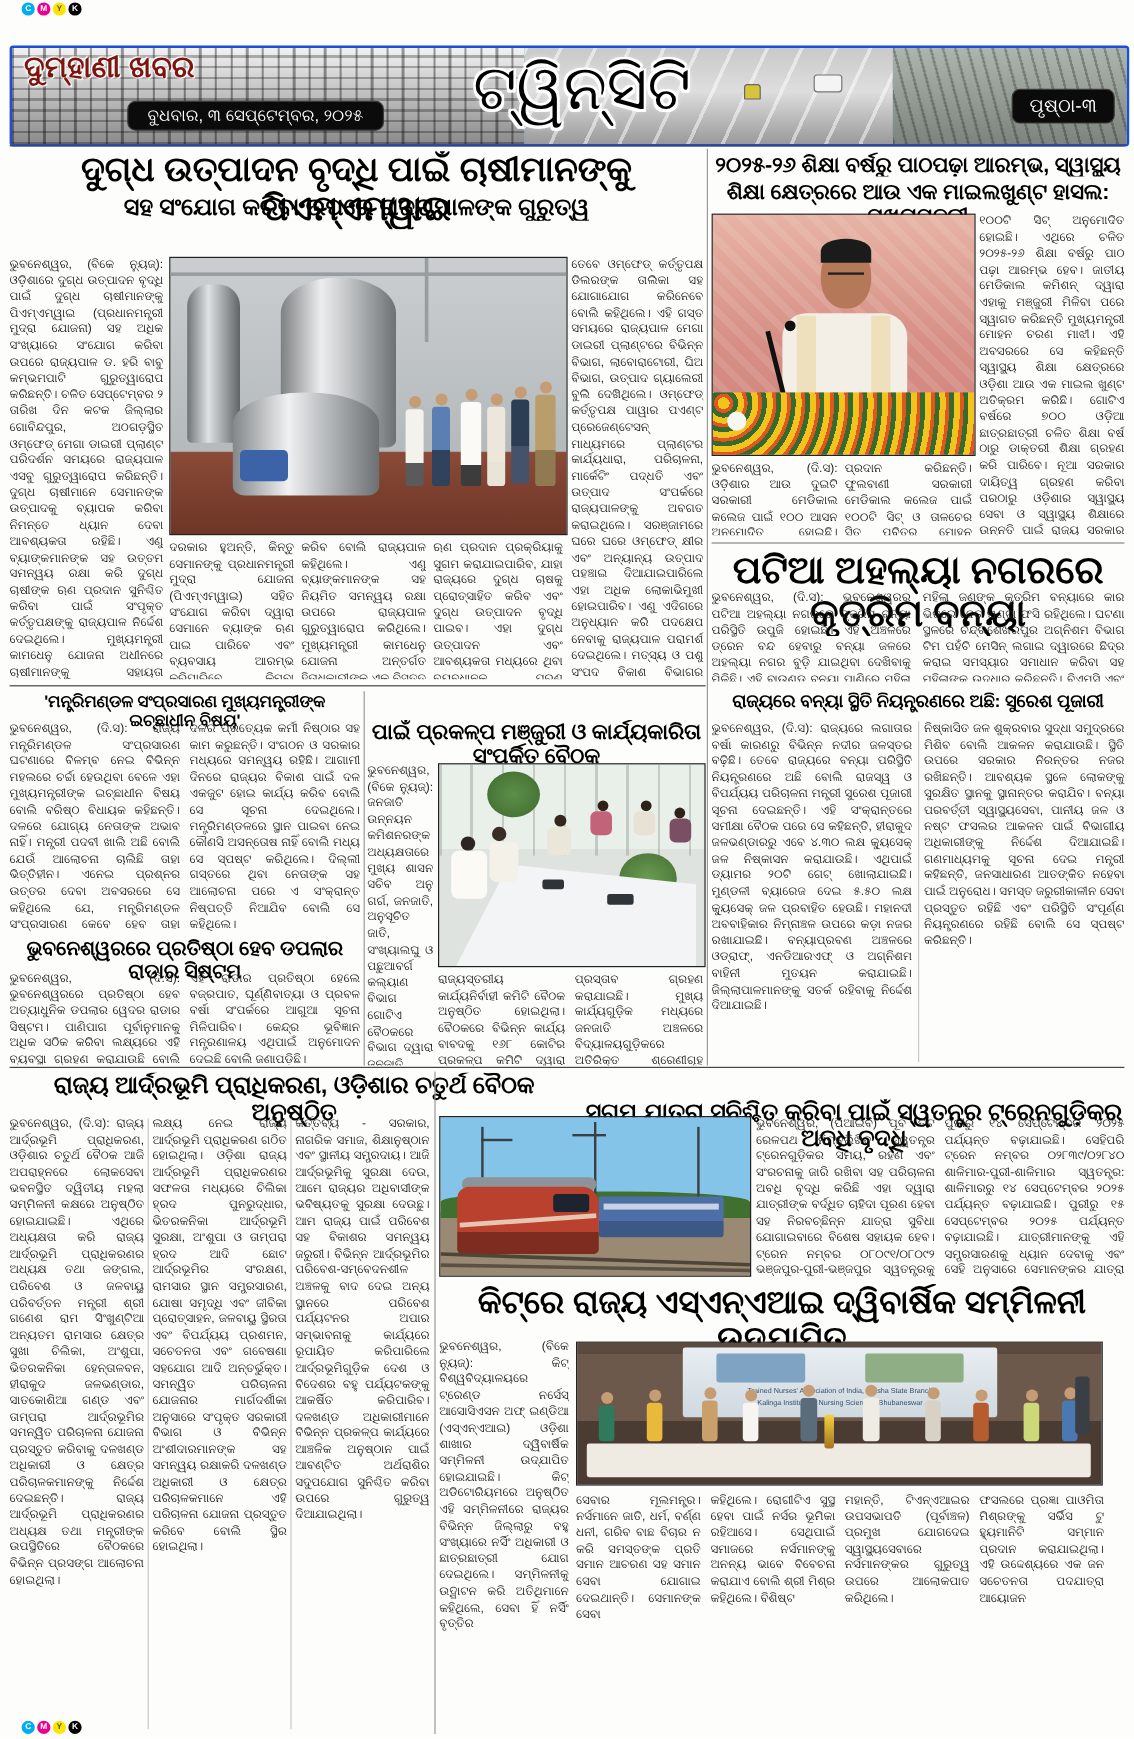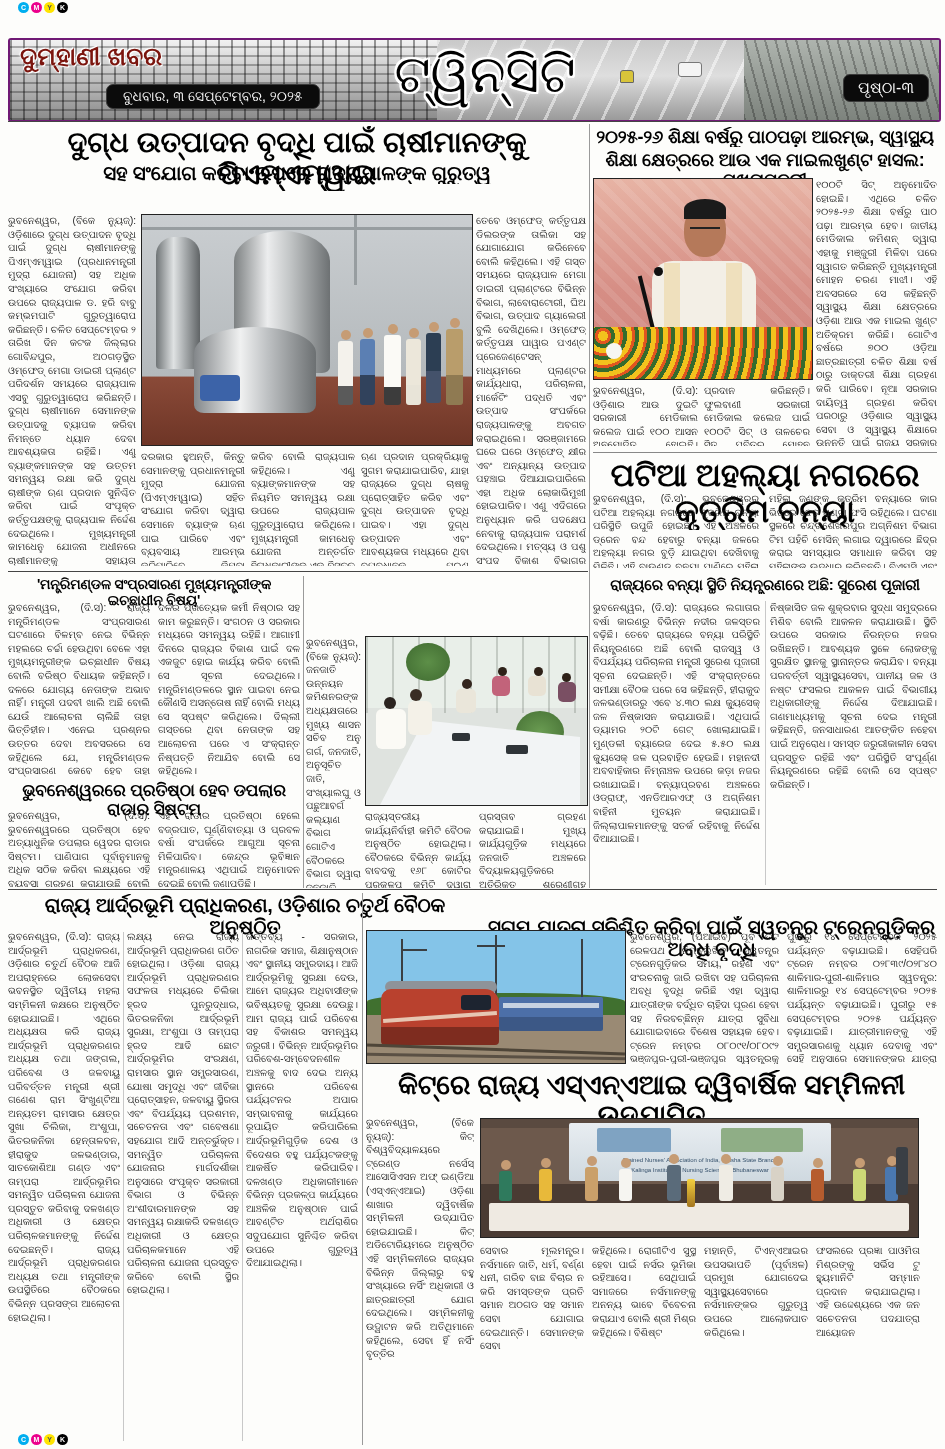--- a/index.html
+++ b/index.html
@@ -9,21 +9,21 @@
   .col{position:absolute;font-size:10px;line-height:1.36;text-align:justify;color:#1c1c1c;overflow:hidden;word-break:break-word;}
   .hl{position:absolute;font-weight:700;color:#000;text-align:center;line-height:1.12;letter-spacing:-0.2px;overflow:hidden;}
   .photo{position:absolute;border:1px solid #222;overflow:hidden;}
   .hrule{position:absolute;height:1px;background:#444;}
   .vrule{position:absolute;width:1px;background:#9a9a9a;}
   .vrule-light{position:absolute;width:1px;background:#c8c8c8;}
   .person{position:absolute;border-radius:3px;}
   .person::before{content:"";position:absolute;top:-11px;left:50%;margin-left:-5px;width:10px;height:10px;border-radius:50%;background:#c69c74;}
   .cmyk{position:absolute;display:flex;gap:2px;}
   .cmyk span{width:11px;height:11px;border-radius:50%;font-size:7px;line-height:11px;text-align:center;color:#fff;font-weight:700;}
-  .masthead{position:absolute;left:8px;top:38px;width:929px;height:80px;background:#7dd3fc;border:2px solid #701a75;border-radius:3px;overflow:hidden;}
+  .masthead{position:absolute;left:8px;top:38px;width:929px;height:80px;background:#7dd3fc;border:2px solid #1d4ed8;border-radius:3px;overflow:hidden;}
   .mh-seg{position:absolute;top:0;height:100%;}
   .badge{position:absolute;background:#0b0b0b;color:#fff;border-radius:7px;border:1px solid #3a3a3a;text-align:center;}
   .mh-title{position:absolute;font-weight:400;color:#000;
     text-shadow:-2px -2px 0 #fff,2px -2px 0 #fff,-2px 2px 0 #fff,2px 2px 0 #fff,0 -2px 0 #fff,0 2px 0 #fff,-2px 0 0 #fff,2px 0 0 #fff,0 0 6px #fff;}
   .mh-edition{position:absolute;font-weight:700;color:#7b150e;
     text-shadow:0 0 2px #fff,0 0 4px #fff,1px 1px 0 #fff,-1px -1px 0 #fff;}
 </style>
 </head>
 <body>
 
@@ -116,20 +116,21 @@
   <div class="hl" style="left:8px;top:577px;width:292px;font-size:14px;">'ମନ୍ତ୍ରିମଣ୍ଡଳ ସଂପ୍ରସାରଣ ମୁଖ୍ୟମନ୍ତ୍ରୀଙ୍କ ଇଚ୍ଛାଧୀନ ବିଷୟ'</div>
   <div class="col" style="left:8px;top:601px;width:142px;height:176px;">ଭୁବନେଶ୍ୱର, (ଦି.ସ): ରାଜ୍ୟ ମନ୍ତ୍ରିମଣ୍ଡଳ ସଂପ୍ରସାରଣ ଘଟଣାରେ ବିଳମ୍ବ ନେଇ ବିଭିନ୍ନ ମହଲରେ ଚର୍ଚ୍ଚା ହେଉଥିବା ବେଳେ ଏହା ମୁଖ୍ୟମନ୍ତ୍ରୀଙ୍କ ଇଚ୍ଛାଧୀନ ବିଷୟ ବୋଲି ବରିଷ୍ଠ ବିଧାୟକ କହିଛନ୍ତି। ଦଳରେ ଯୋଗ୍ୟ ନେତାଙ୍କ ଅଭାବ ନାହିଁ। ମନ୍ତ୍ରୀ ପଦବୀ ଖାଲି ଅଛି ବୋଲି ଯେଉଁ ଆଲୋଚନା ଚାଲିଛି ତାହା ଭିତ୍ତିହୀନ। ଏନେଇ ପ୍ରଶ୍ନର ଉତ୍ତର ଦେବା ଅବସରରେ ସେ କହିଥିଲେ ଯେ, ମନ୍ତ୍ରିମଣ୍ଡଳ ସଂପ୍ରସାରଣ କେବେ ହେବ ତାହା କେବଳ ମୁଖ୍ୟମନ୍ତ୍ରୀ ନିଷ୍ପତ୍ତି ନେବେ।</div>
   <div class="col" style="left:158px;top:601px;width:142px;height:176px;">ଦଳର ପ୍ରତ୍ୟେକ କର୍ମୀ ନିଷ୍ଠାର ସହ କାମ କରୁଛନ୍ତି। ସଂଗଠନ ଓ ସରକାର ମଧ୍ୟରେ ସମନ୍ୱୟ ରହିଛି। ଆଗାମୀ ଦିନରେ ରାଜ୍ୟର ବିକାଶ ପାଇଁ ଦଳ ଏକଜୁଟ ହୋଇ କାର୍ଯ୍ୟ କରିବ ବୋଲି ସେ ସୂଚନା ଦେଇଥିଲେ। ମନ୍ତ୍ରିମଣ୍ଡଳରେ ସ୍ଥାନ ପାଇବା ନେଇ କୌଣସି ଅସନ୍ତୋଷ ନାହିଁ ବୋଲି ମଧ୍ୟ ସେ ସ୍ପଷ୍ଟ କରିଥିଲେ। ଦିଲ୍ଲୀ ଗସ୍ତରେ ଥିବା ନେତାଙ୍କ ସହ ଆଲୋଚନା ପରେ ଏ ସଂକ୍ରାନ୍ତ ନିଷ୍ପତ୍ତି ନିଆଯିବ ବୋଲି ସେ କହିଥିଲେ।</div>
 
   <div class="hl" style="left:8px;top:781px;width:292px;font-size:17px;">ଭୁବନେଶ୍ୱରରେ ପ୍ରତିଷ୍ଠା ହେବ ଡପଲାର ରାଡାର ସିଷ୍ଟମ</div>
   <div class="col" style="left:8px;top:809px;width:142px;height:78px;">ଭୁବନେଶ୍ୱର, (ଦି.ସ): ଭୁବନେଶ୍ୱରରେ ପ୍ରତିଷ୍ଠା ହେବ ଅତ୍ୟାଧୁନିକ ଡପଲାର ୱେଦର ରାଡାର ସିଷ୍ଟମ। ପାଣିପାଗ ପୂର୍ବାନୁମାନକୁ ଅଧିକ ସଠିକ କରିବା ଲକ୍ଷ୍ୟରେ ଏହି ବ୍ୟବସ୍ଥା ଗ୍ରହଣ କରାଯାଉଛି ବୋଲି ସୂଚନା ମିଳିଛି।</div>
   <div class="col" style="left:158px;top:809px;width:142px;height:78px;">ଏହି ରାଡାର ପ୍ରତିଷ୍ଠା ହେଲେ ବଜ୍ରପାତ, ଘୂର୍ଣ୍ଣିବାତ୍ୟା ଓ ପ୍ରବଳ ବର୍ଷା ସଂପର୍କରେ ଆଗୁଆ ସୂଚନା ମିଳିପାରିବ। କେନ୍ଦ୍ର ଭୂବିଜ୍ଞାନ ମନ୍ତ୍ରଣାଳୟ ଏଥିପାଇଁ ଅନୁମୋଦନ ଦେଇଛି ବୋଲି ଜଣାପଡ଼ିଛି।</div>
 
   <div class="vrule" style="left:303px;top:576px;height:312px;"></div>
 
+  <div class="hl" style="left:308px;top:600px;width:278px;font-size:18px;">ପାଇଁ ପ୍ରକଳ୍ପ ମଞ୍ଜୁରୀ ଓ କାର୍ଯ୍ୟକାରିତା ସଂପର୍କିତ ବୈଠକ</div>
   <div class="col" style="left:306px;top:636px;width:55px;height:252px;">ଭୁବନେଶ୍ୱର, (ବିକେ ନ୍ୟୁଜ୍): ଜନଜାତି ଉନ୍ନୟନ କମିଶନରଙ୍କ ଅଧ୍ୟକ୍ଷତାରେ ମୁଖ୍ୟ ଶାସନ ସଚିବ ଅନୁ ଗର୍ଗ, ଜନଜାତି, ଅନୁସୂଚିତ ଜାତି, ସଂଖ୍ୟାଲଘୁ ଓ ପଛୁଆବର୍ଗ କଲ୍ୟାଣ ବିଭାଗ ଗୋଟିଏ ବୈଠକରେ ବିଭାଗ ଦ୍ୱାରା ଜନଜାତି ଅଞ୍ଚଳର ବିକାଶ ପାଇଁ କାର୍ଯ୍ୟକାରୀ ହେଉଥିବା ବିକାଶମୂଳକ କାର୍ଯ୍ୟ ସମୀକ୍ଷା କରାଯାଇଥିଲା। ପ୍ରଥମ ପର୍ଯ୍ୟାୟରେ ଜନଜାତି ଅଞ୍ଚଳର ବିକାଶ ପାଇଁ ସଂବିଧାନର ଅନୁଚ୍ଛେଦ ଅନୁସାରେ ପ୍ରସ୍ତାବ କରାଯାଇଥିବା ଅନୁଦାନ ବିନିଯୋଗ ପାଇଁ ପ୍ରକଳ୍ପ ସଂପର୍କିତ</div>
 
   <div class="photo" style="left:365px;top:636px;width:221px;height:168px;background:linear-gradient(180deg,#e9efe9 0 42%,#dfe3df 42% 100%);">
     <div class="abs" style="left:0;top:0;width:100%;height:45%;background:repeating-linear-gradient(90deg,rgba(110,120,110,.30) 0 2px,transparent 2px 26px);"></div>
     <div class="abs" style="left:40px;top:6px;width:44px;height:38px;border-radius:50%;background:radial-gradient(#5d8f48,#3f6a30);"></div>
     <div class="abs" style="left:150px;top:74px;width:48px;height:42px;border-radius:50%;background:radial-gradient(#6a9c52,#456f34);"></div>
     <div class="abs" style="left:14px;bottom:0;width:200px;height:92px;background:#f2f4f5;clip-path:polygon(0 100%,22% 8%,100% 26%,100% 100%);"></div>
     <div class="abs" style="left:18px;top:60px;width:12px;height:12px;border-radius:50%;background:#2b2420;"></div>
     <div class="abs" style="left:44px;top:52px;width:12px;height:12px;border-radius:50%;background:#3a2d24;"></div>
     <div class="abs" style="left:10px;top:72px;width:30px;height:40px;background:#fbfaf5;border-radius:6px;"></div>
@@ -204,21 +205,21 @@
     <div class="person" style="left:238px;top:46px;width:14px;height:36px;background:#efece4;"></div>
     <div class="person" style="left:290px;top:48px;width:13px;height:34px;background:#d8d2c6;"></div>
     <div class="person" style="left:330px;top:50px;width:13px;height:32px;background:#b65c2e;"></div>
     <div class="person" style="left:372px;top:50px;width:13px;height:32px;background:#cdd977;"></div>
     <div class="person" style="left:404px;top:48px;width:13px;height:34px;background:#4a78b0;"></div>
     <div class="abs" style="right:10px;top:28px;width:12px;height:48px;background:#3a3f45;border-radius:3px;"></div>
     <div class="abs" style="left:8px;bottom:6px;width:420px;height:28px;background:#efeae2;border-radius:2px;"></div>
     <div class="abs" style="left:206px;bottom:30px;width:8px;height:28px;background:linear-gradient(180deg,#f4d03f,#a4761f);border-radius:2px;"></div>
   </div>
 
-  <div class="col" style="left:480px;top:1244px;width:104px;height:202px;">ସେବାର ମୂଲମନ୍ତ୍ର। ନର୍ସମାନେ ଜାତି, ଧର୍ମ, ବର୍ଣ୍ଣ ଧନୀ, ଗରିବ ବାଛ ବିଚାର ନ କରି ସମସ୍ତଙ୍କ ପ୍ରତି ସମାନ ଅଠଗଡ ସହ ସମାନ ସେବା ଯୋଗାଇ ଦେଇଥାନ୍ତି। ସେମାନଙ୍କ ସେବା</div>
+  <div class="col" style="left:480px;top:1244px;width:104px;height:202px;">ସେବାର ମୂଲମନ୍ତ୍ର। ନର୍ସମାନେ ଜାତି, ଧର୍ମ, ବର୍ଣ୍ଣ ଧନୀ, ଗରିବ ବାଛ ବିଚାର ନ କରି ସମସ୍ତଙ୍କ ପ୍ରତି ସମାନ ଆଚରଣ ସହ ସମାନ ସେବା ଯୋଗାଇ ଦେଇଥାନ୍ତି। ସେମାନଙ୍କ ସେବା</div>
   <div class="col" style="left:592px;top:1244px;width:104px;height:202px;">କହିଥିଲେ। ରୋଗୀଟିଏ ସୁସ୍ଥ ହେବା ପାଇଁ ନର୍ସର ଭୂମିକା ରହିଆସେ। ସେଥିପାଇଁ ସମାଜରେ ନର୍ସମାନଙ୍କୁ ଅନନ୍ୟ ଭାବେ ବିବେଚନା କରାଯାଏ ବୋଲି ଶ୍ରୀ ମିଶ୍ର କହିଥିଲେ। ବିଶିଷ୍ଟ</div>
   <div class="col" style="left:704px;top:1244px;width:104px;height:202px;">ମହାନ୍ତି, ଟିଏନ୍ଏଆଇର ଉପସଭାପତି (ପୂର୍ବାଞ୍ଚଳ) ପ୍ରମୁଖ ଯୋଗଦେଇ ସ୍ୱାସ୍ଥ୍ୟସେବାରେ ନର୍ସମାନଙ୍କର ଗୁରୁତ୍ୱ ଉପରେ ଆଲୋକପାତ କରିଥିଲେ।</div>
   <div class="col" style="left:816px;top:1244px;width:104px;height:202px;">ଫସଲରେ ପ୍ରଜ୍ଞା ପାଓମିତା ମିଶ୍ରଙ୍କୁ ସର୍ଭିସ ଟୁ ହ୍ୟୁମାନିଟି ସମ୍ମାନ ପ୍ରଦାନ କରାଯାଇଥିଲା। ଏହି ଉଦ୍ଦେଶ୍ୟରେ ଏକ ଜନ ସଚେତନତା ପଦଯାତ୍ରା ଆୟୋଜନ</div>
 
   <div class="cmyk" style="left:18px;top:1434px;">
     <span style="background:#00aeef;">C</span>
     <span style="background:#ec008c;">M</span>
     <span style="background:#ffe400;color:#555;">Y</span>
     <span style="background:#000;">K</span>
   </div>

